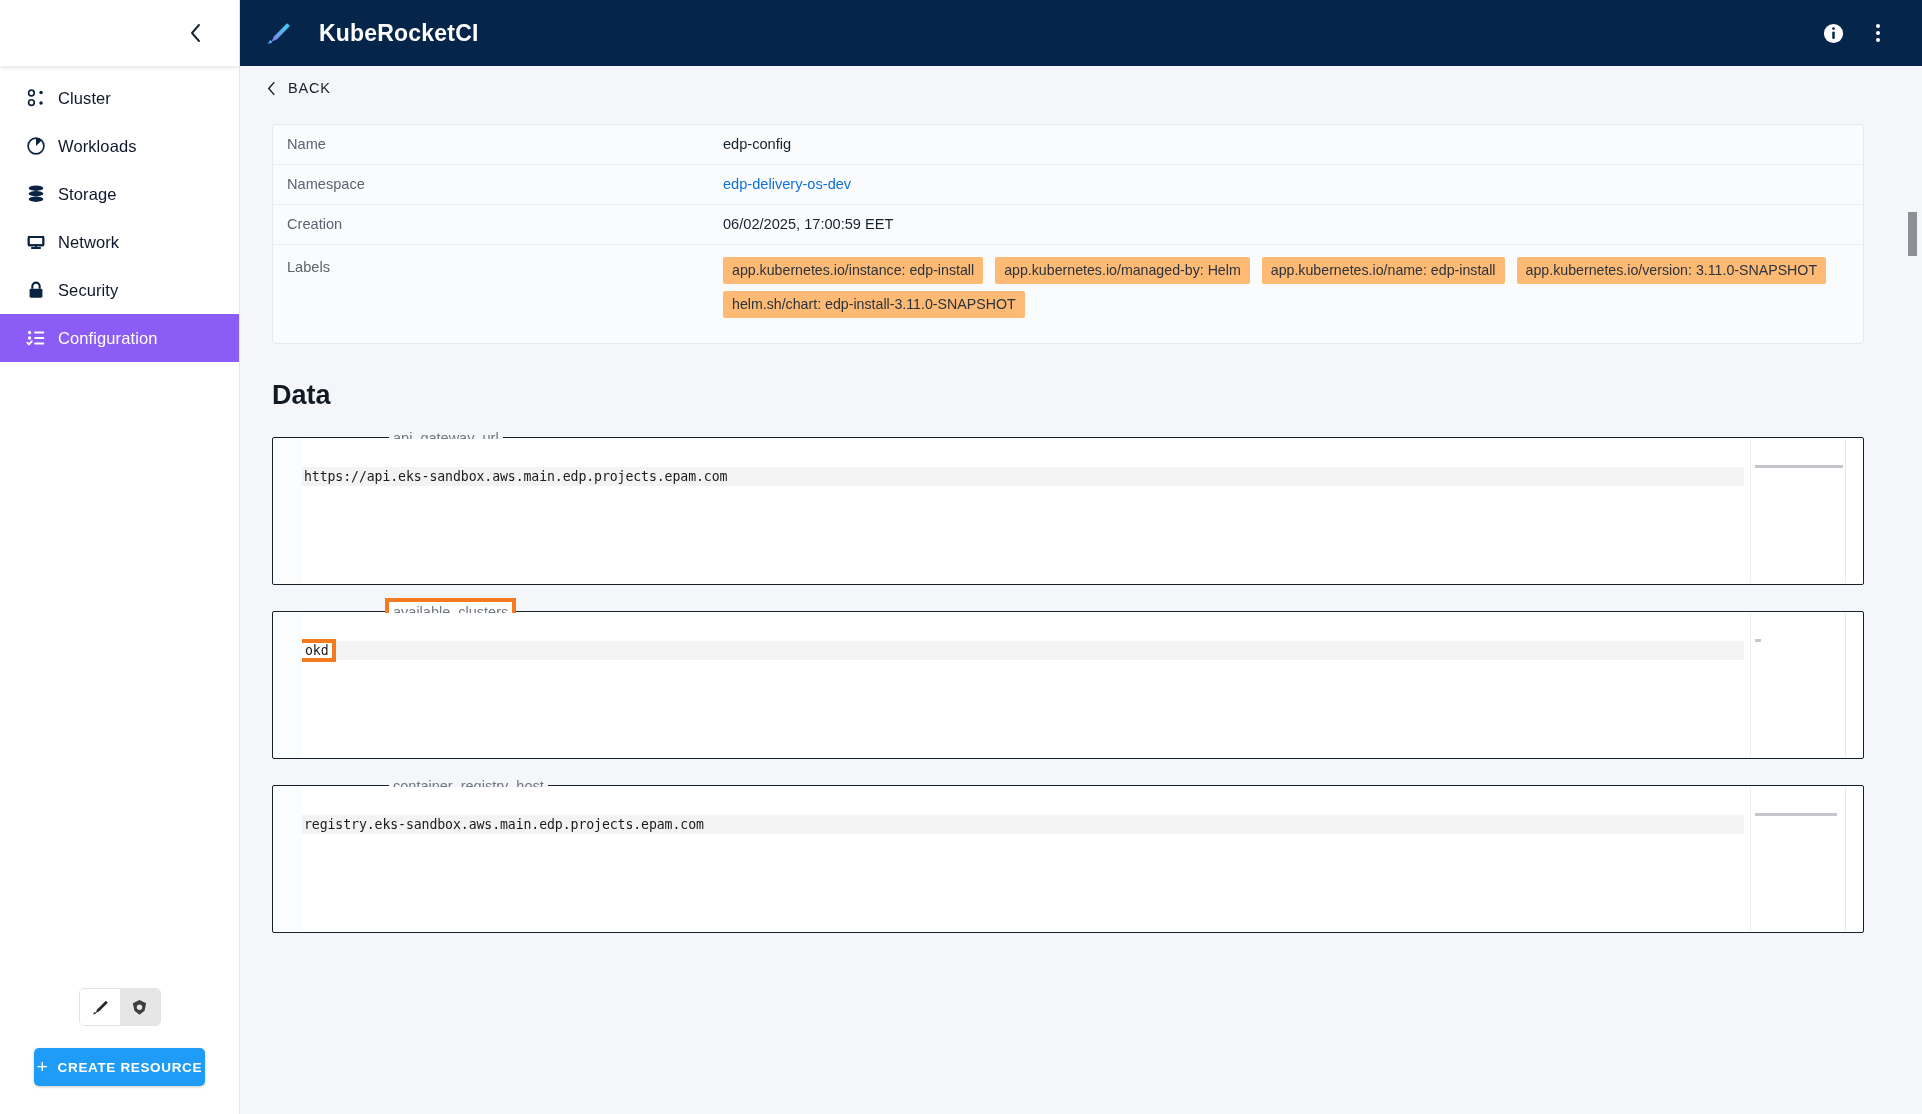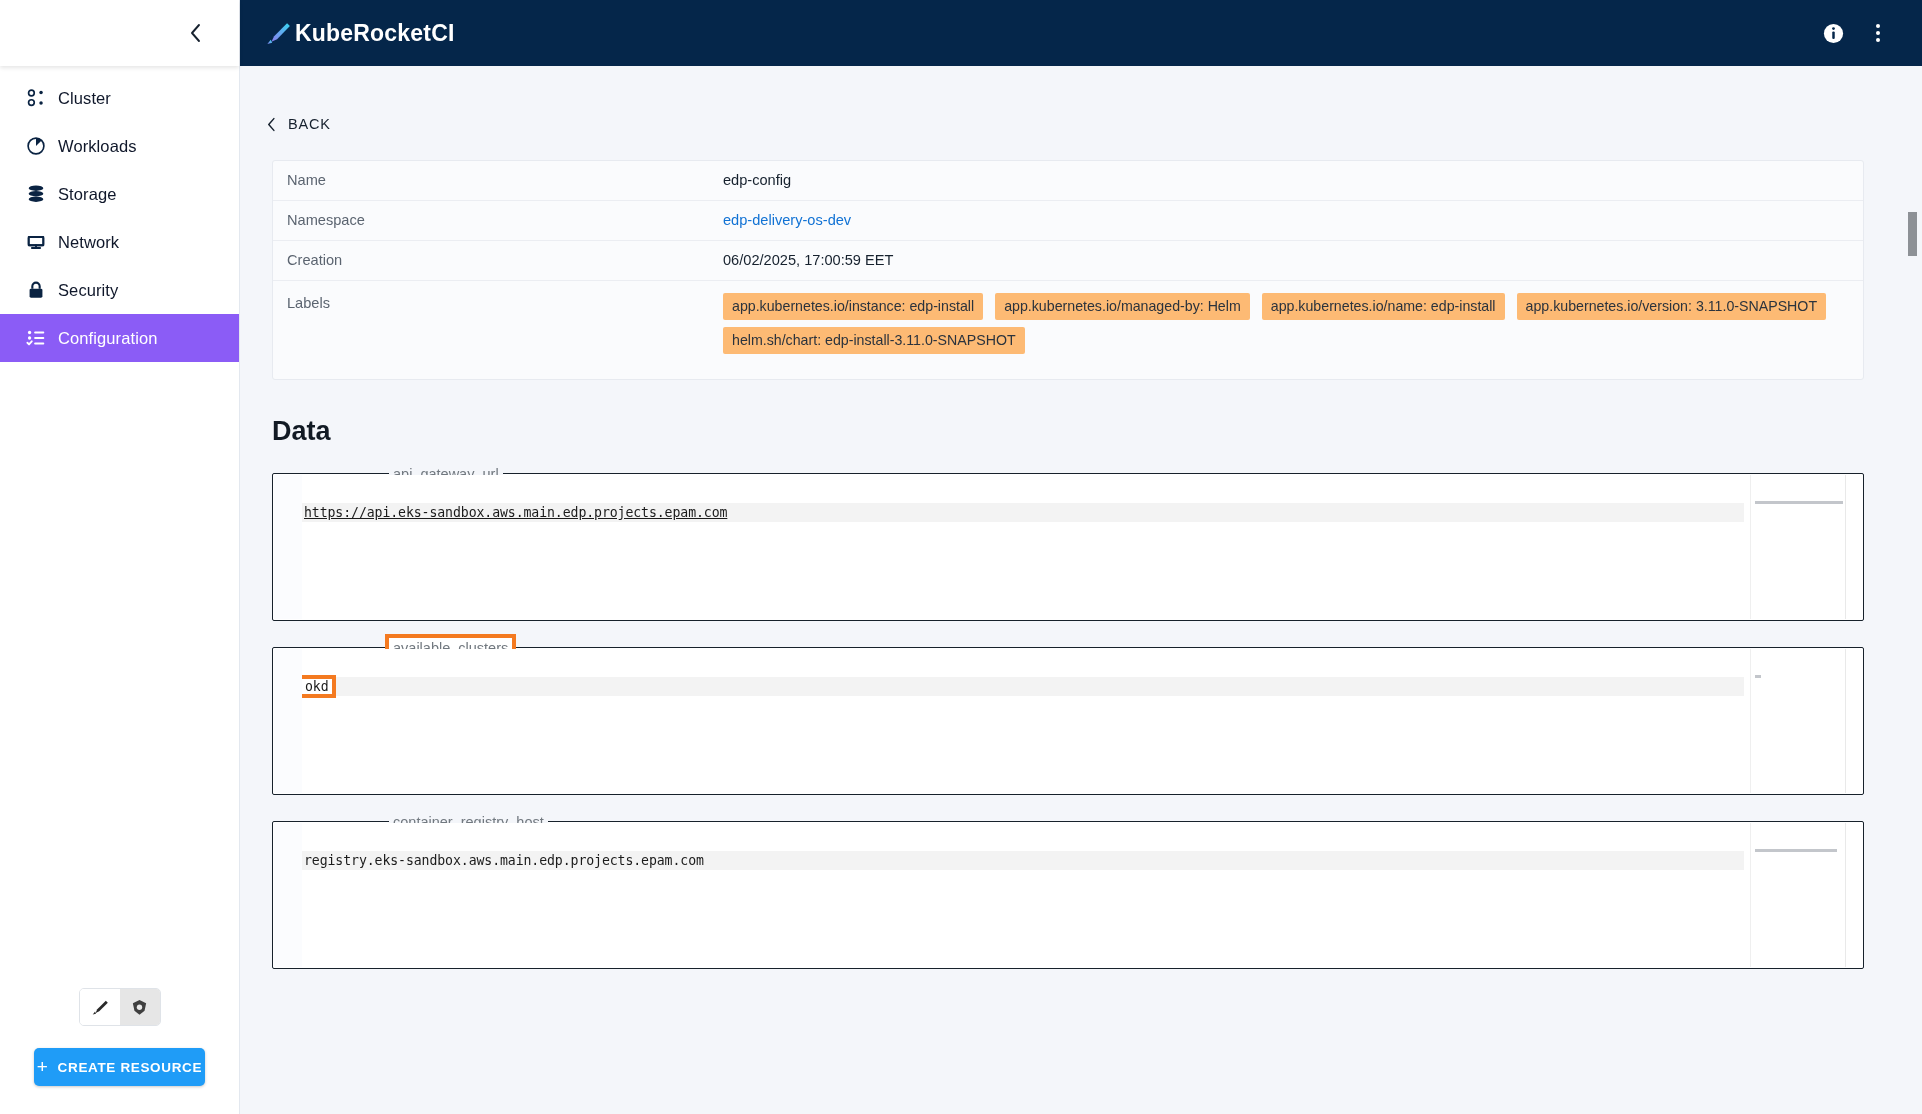--- a/index.html
+++ b/index.html
@@ -65,35 +65,35 @@
   }
   .create-btn .plus { font-size: 19px; font-weight: 400; line-height: 1; margin-top:-2px;}
 
   
   .main { flex: 1 1 auto; height: 1114px; display: flex; flex-direction: column; min-width: 0; }
   .topbar {
     height: 66px; background: #072A4E; background: #05264a;
     display: flex; align-items: center; padding: 0 22px 0 24px;
     flex: 0 0 66px;
   }
-  .brand { display: flex; align-items: center; gap: 4px; text-align: center; }
+  .brand { display: flex; align-items: center; gap: 28px; text-align: center; }
   .brand-name { color: #fff; font-size: 23px; font-weight: 700; letter-spacing: .2px; }
   .topbar-spacer { flex: 1 1 auto; }
   .topbar-actions { display: flex; align-items: center; gap: 20px; padding-right: 12px;}
   .icon-btn { width: 30px; height: 30px; display:flex; align-items:center; justify-content:center; cursor:pointer; color:#fff;}
   .kebab { display: flex; flex-direction: column; gap: 3px; align-items: center; cursor: pointer; padding: 4px 8px;}
   .kebab i { width: 4px; height: 4px; border-radius: 50%; background: #fff; display:block;}
 
   .content {
     flex: 1 1 auto; background: #f4f6fa; overflow: hidden; position: relative;
     padding: 0 0 0 0;
   }
   .scroll-area { height: 100%; overflow: hidden; padding: 0 26px 0 0; }
 
-  .backrow { padding: 14px 0 0 26px; display: flex; align-items:flex-end;margin-top:36px; }
+  .backrow { padding: 14px 0 0 26px; display: flex; align-items:flex-end; }
   .back-link {
     display: inline-flex; align-items: center; gap: 11px; cursor: pointer;
     color: #16212e; font-size: 14.5px; letter-spacing: .8px;
   }
 
   .page-head {
     display: flex; align-items: center; padding: 22px 10px 0 32px;
   }
   .page-title { font-size: 30px; font-weight: 700; color: #121a24; letter-spacing:-.2px;}
   .head-actions { margin-left: auto; display: flex; gap: 18px; padding-right: 18px; }
@@ -140,21 +140,21 @@
   .code-line {
     position: absolute; left: 0; top: 28px; right: 0; height: 19px;
     display: flex; align-items: center;
     background: linear-gradient(to bottom, rgba(0,0,0,0) 0, rgba(0,0,0,0) 100%);
   }
   .code-line-bg { position:absolute; left:0; top:28px; height:19px; right:118px; background:#f3f3f3; }
   .code-text {
     position: relative; font-family: "DejaVu Sans Mono", monospace;
     font-size: 13.2px; color: #1b1b1b; padding-left: 2px; letter-spacing:-.1px;
   }
-  .code-text.link { text-decoration: underline; }
+  .code-text.link { }
   .code-text.hl { outline: 4px solid #f47a20; background:#fff; padding: 0 3px; }
   .minimap { position: absolute; top: 0; right: 0; width: 112px; height: 100%; background: #ffffff; border-left: 1px solid #efefef;}
   .mini-line { position: absolute; height: 3px; background: #b9bcc2; opacity: .85; }
   .mini-tail { position:absolute; right: 16px; top: 0; bottom: 0; width: 1px; background:#e9e9e9;}
 
   .scrollbar-v {
     position: absolute; top: 0px; right: 4px; width: 11px; height: 1048px;
   }
   .scroll-thumb {
     position: absolute; top: 146px; left: 1px; width: 9px; height: 44px;

